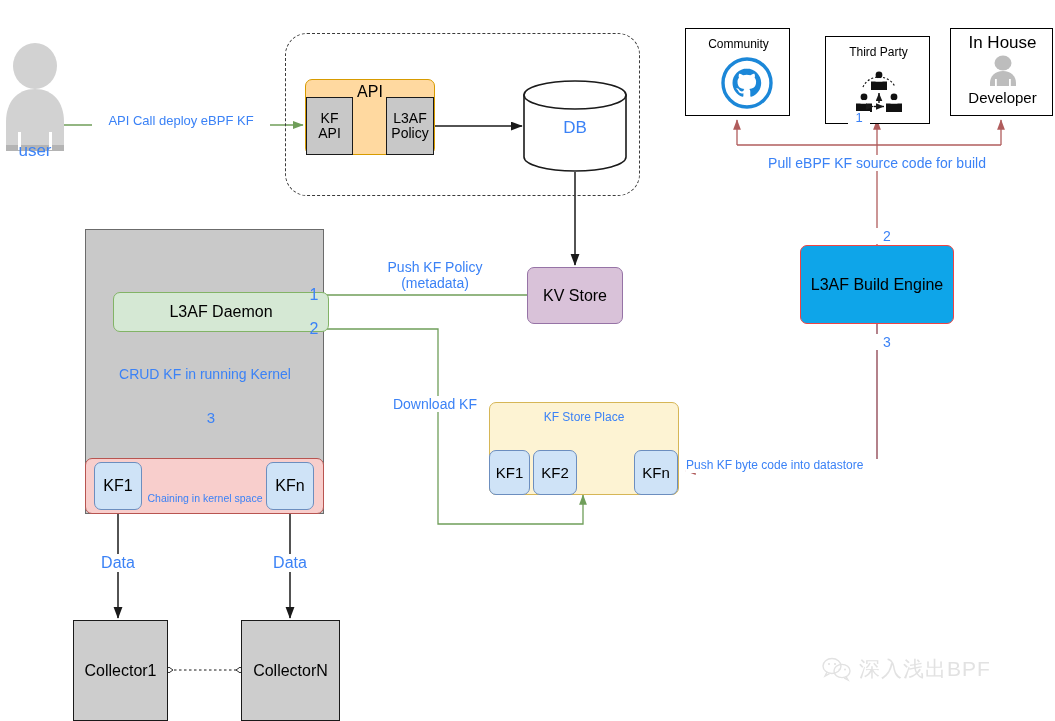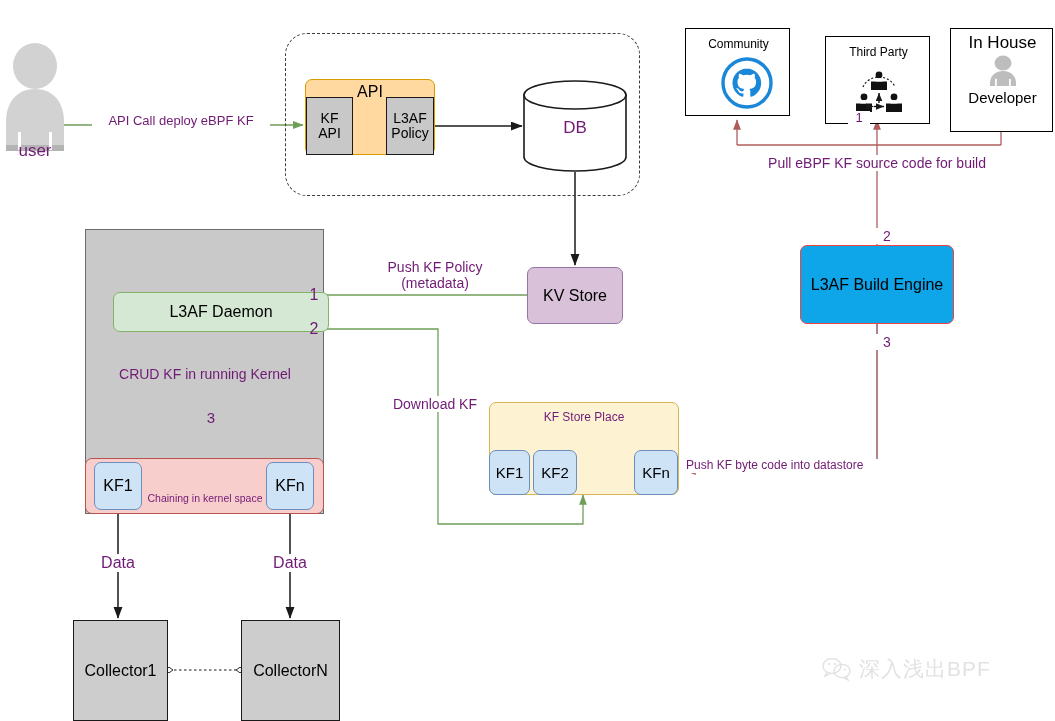--- a/index.html
+++ b/index.html
@@ -24,21 +24,21 @@
     position:absolute;
     box-sizing:border-box;
     display:flex;
     align-items:center;
     justify-content:center;
     text-align:center;
     color:#000000;
   }
   .lbl{
     position:absolute;
-    color:#701a75;
+    color:#3b82f6;
     white-space:pre;
     text-align:center;
     line-height:1.15;
   }
   .rrect{ border:1px solid #666666; border-radius:7px; }
   .srect{ border:1px solid #000000; }
 
   .gray   { background:#0ea5e9; border:1px solid #ef4444; }
   .green  { background:#d5e8d4; border:1px solid #82b366; }
   .orange { background:#ffd9a0; border:1px solid #d79b00; }
@@ -202,21 +202,21 @@
       <g fill="#111">
         <circle cx="38" cy="32" r="3.4"></circle>
         <path d="M30,47 L30,38.5 L46,38.5 L46,47 Z"></path>
         <path d="M34.5,38.5 a3.5,3.5 0 0 1 7,0 z" fill="#fff"></path>
       </g>
       <line x1="23" y1="38" x2="23" y2="28" stroke="#111" stroke-width="1.4" marker-end="url(#arrow-tiny)"></line>
       <line x1="18" y1="41.5" x2="28" y2="41.5" stroke="#111" stroke-width="1.4" marker-start="url(#arrow-tiny)" marker-end="url(#arrow-tiny)"></line>
     </svg>
   </div>
 
-  <div class="node srect white" style="left:950px; top:28px; width:103px; height:104px;">
+  <div class="node srect white" style="left:950px; top:28px; width:103px; height:88px;">
     <div style="position:absolute; left:0; top:4px; width:103px; font-size:17px;">In House</div>
     <svg style="position:absolute; left:38px; top:26px;" width="28" height="32" viewBox="0 0 28 32">
       <ellipse cx="14" cy="8" rx="8.5" ry="7.5" fill="#bdbdbd"></ellipse>
       <path d="M14,16 C6,16 1,21 1,28 L1,31 L27,31 L27,28 C27,21 22,16 14,16 Z" fill="#bdbdbd"></path>
       <rect x="6" y="24" width="1.8" height="8" fill="#ffffff"></rect>
       <rect x="20" y="24" width="1.8" height="8" fill="#ffffff"></rect>
     </svg>
     <div style="position:absolute; left:0; top:60px; width:103px; font-size:15px;">Developer</div>
   </div>
 

